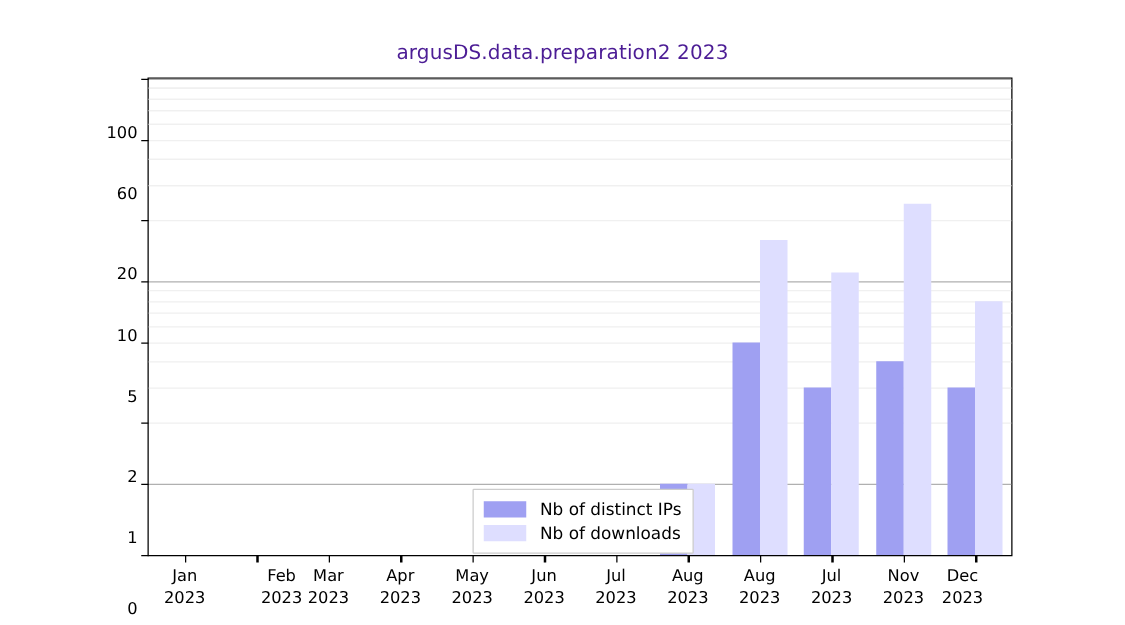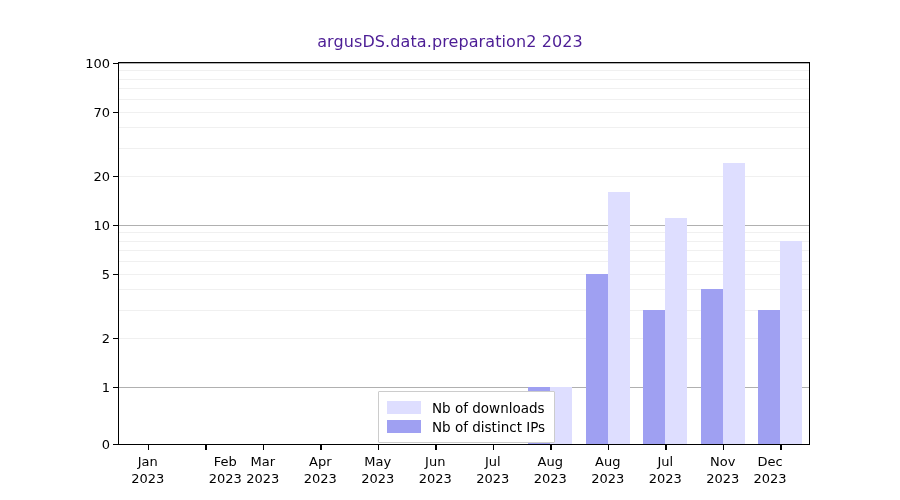--- a/index.html
+++ b/index.html
@@ -73,20 +73,21 @@
     background: #000000;
   }
   .ylabel {
     position: absolute;
     right: 100%;
     margin-right: 9px;
     transform: translateY(-50%);
     font-size: 13px;
     white-space: nowrap;
     color: #000000;
+    margin-top: 44px;
   }
   .ytick-wrap { position: absolute; left: 0; width: 100%; height: 0; }
 
   
   .xtick {
     position: absolute;
     top: 100%;
     width: 1.3px;
     height: 6px;
     background: #000000;
@@ -199,21 +200,21 @@
       <div class="ytick-wrap" style="top: 161.925px;">
         <div class="ytick"></div>
         <div class="ylabel">10</div>
       </div>
       <div class="ytick-wrap" style="top: 113.181px;">
         <div class="ytick"></div>
         <div class="ylabel">20</div>
       </div>
       <div class="ytick-wrap" style="top: 48.7443px;">
         <div class="ytick"></div>
-        <div class="ylabel">70</div>
+        <div class="ylabel">60</div>
       </div>
       <div class="ytick-wrap" style="top: 0px;">
         <div class="ytick"></div>
         <div class="ylabel">100</div>
       </div>
       <div class="xtick" style="left: 28.75px;"></div>
       <div class="xlabel" style="left: 28.75px;">
         <span>Jan</span>
         <span>2023</span>
       </div>
@@ -269,22 +270,22 @@
       </div>
       <div class="xtick" style="left: 661.25px;"></div>
       <div class="xlabel" style="left: 651px;">
         <span>Dec</span>
         <span>2023</span>
       </div>
     </div>
 
   <div id="legend">
       <div class="legend-row">
+        <div class="legend-swatch ips"></div>
+        <div class="legend-label">Nb of distinct IPs</div>
+      </div>
+      <div class="legend-row">
         <div class="legend-swatch dls"></div>
         <div class="legend-label">Nb of downloads</div>
       </div>
-      <div class="legend-row">
-        <div class="legend-swatch ips"></div>
-        <div class="legend-label">Nb of distinct IPs</div>
-      </div>
     </div>
 
 </div>
 
 </body></html>

